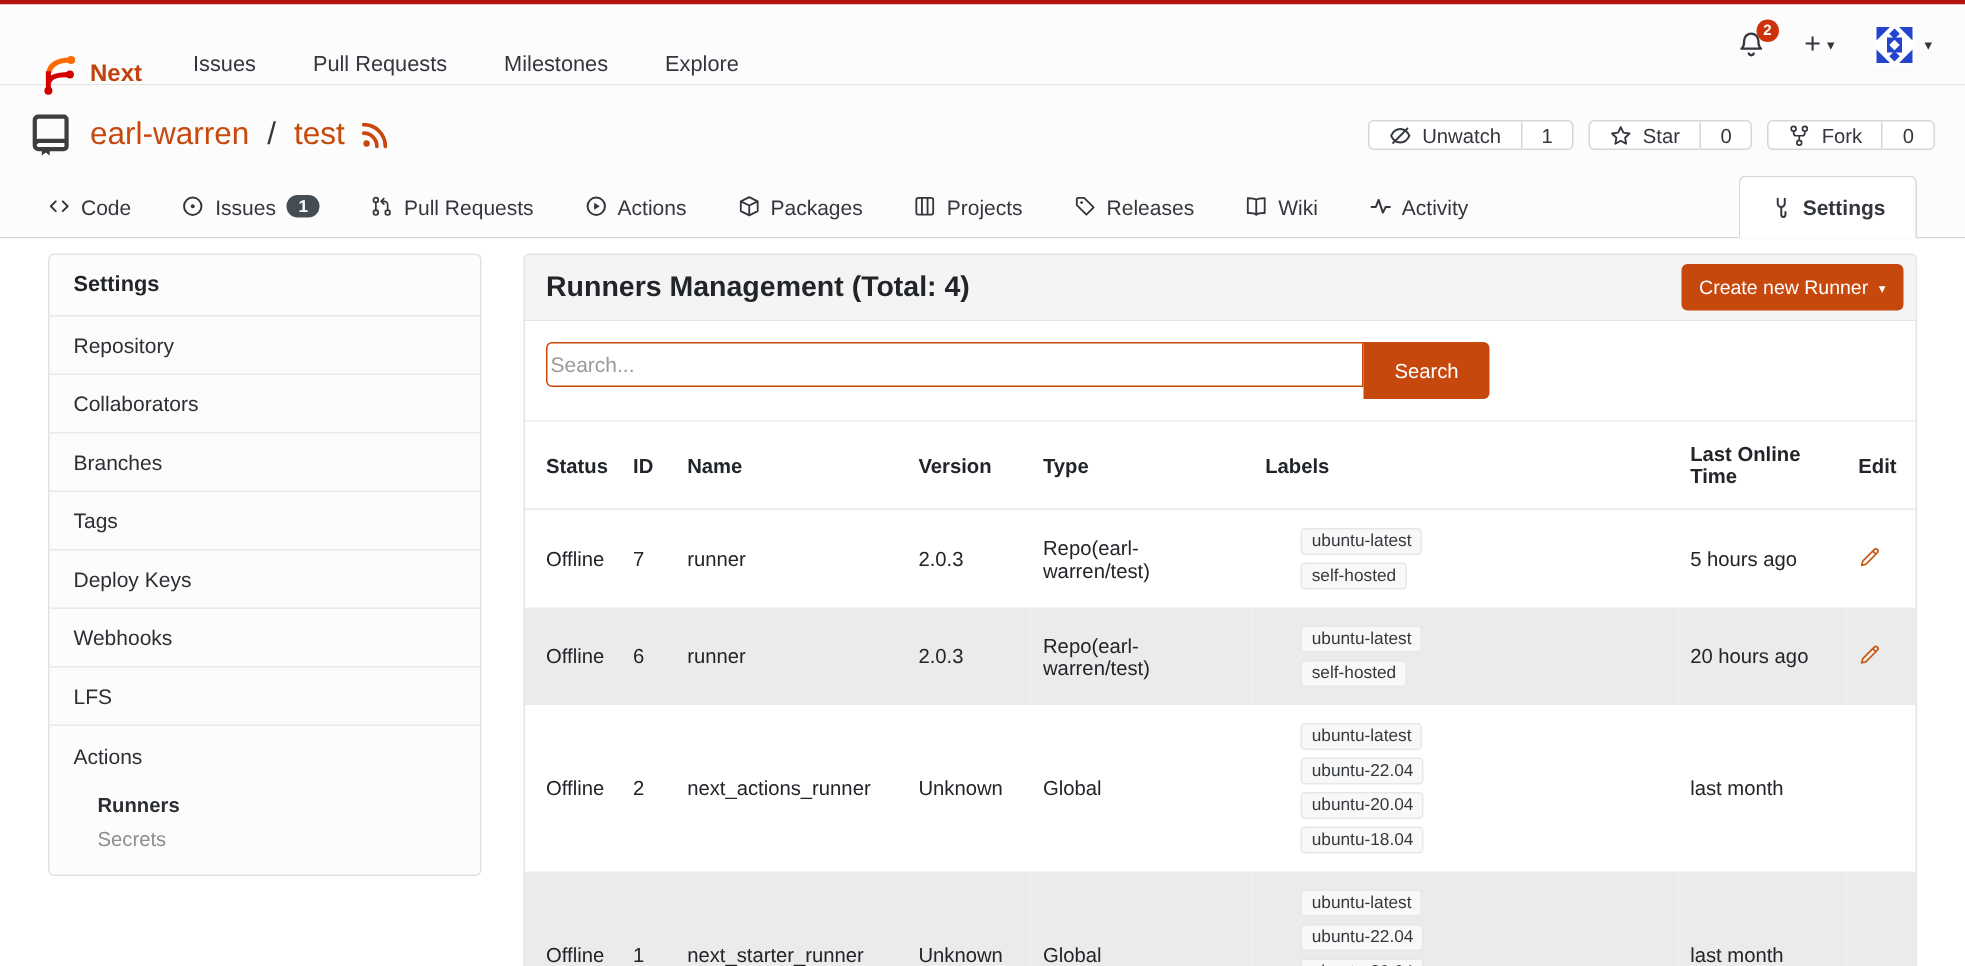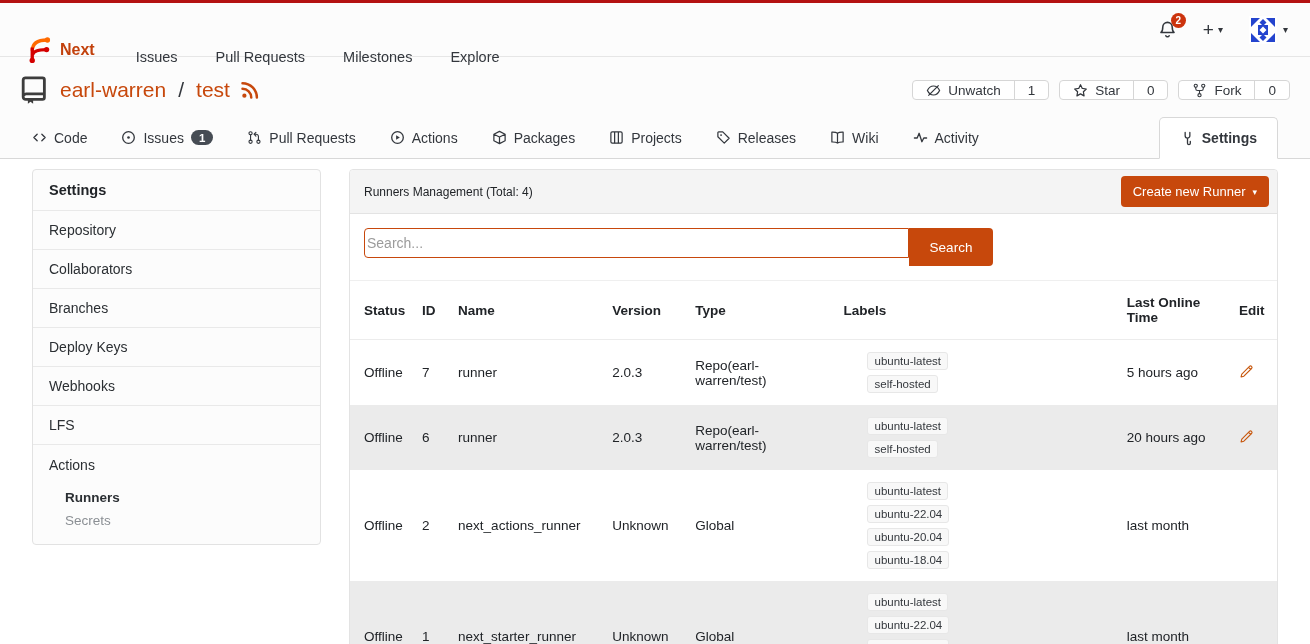--- a/index.html
+++ b/index.html
@@ -5,21 +5,21 @@
   * { margin:0; padding:0; box-sizing:border-box; }
   html,body { width:1310px; height:644px; overflow:hidden; }
   body { font-family:"Liberation Sans", sans-serif; background:#fff; color:#212428; font-size:14px; }
   a { text-decoration:none; color:inherit; cursor:pointer; }
 
   .top-red { height:3px; background:#b41111; }
 
   
   .navbar { height:54px; background:#fcfcfc; border-bottom:1px solid #e6e6e6;
             display:flex; align-items:center; justify-content:space-between; padding:0 22px; }
-  .nav-left { display:flex; align-items:flex-end; gap:17px;margin-top:40px; }
+  .nav-left { display:flex; align-items:flex-start; gap:10px;margin-top:40px; }
   .brand { display:flex; align-items:center; gap:8px; margin-right:24px; }
   .brand-text { color:#c2410c; font-weight:700; font-size:16px; }
   .nav-links { display:flex; align-items:center; gap:38px; }
   .nav-links a { color:#33373d; font-weight:500; font-size:14.5px; }
   .nav-right { display:flex; align-items:center; gap:26px; }
   .bell-wrap { position:relative; display:inline-flex; }
   .notif-badge { position:absolute; top:-7px; right:-9px; background:#cc330d; color:#fff;
                  font-size:10px; font-weight:700; border-radius:50%; width:15px; height:15px;
                  display:flex; align-items:center; justify-content:center; }
   .plus-wrap { font-size:19px; color:#33373d; display:inline-flex; align-items:center; gap:4px; }
@@ -54,21 +54,21 @@
   .side-item { display:block; padding:11px 16px; border-top:1px solid #e9e9e9; font-size:14px; color:#2b2f33; }
   .side-group { border-top:1px solid #e9e9e9; padding:10px 0 12px; }
   .side-group-label { display:block; padding:2px 16px 6px; font-size:14px; color:#2b2f33; }
   .side-sub { display:block; padding:4px 16px 4px 32px; font-size:13.5px; color:#2b2f33; }
   .side-sub.active { font-weight:700;margin-top:7px; }
   .side-sub.muted { color:#8b8f94; }
 
   .panel { flex:1; border:1px solid #e3e3e3; border-radius:4px; background:#fff; }
   .panel-head { background:#f4f4f4; border-bottom:1px solid #e3e3e3; border-radius:4px 4px 0 0;
                 display:flex; align-items:center; justify-content:space-between; padding:6px 8px 6px 14px; min-height:42px; }
-  .panel-head h2 { font-size:12px; font-weight:400; }
+  .panel-head h2 { font-size:19px; font-weight:700; }
   .btn-primary { background:#c7480c; color:#fff; border:none; border-radius:4px; font-family:inherit;
                  font-size:13px; padding:8px 12px; display:inline-flex; align-items:center; gap:7px; cursor:pointer; }
   .btn-primary .caret { color:#fff; font-size:9px; }
 
   .search-row { display:flex; padding:14px; }
   .search-row input { width:545px; height:30px; border:1px solid #c7480c; border-radius:4px 0 0 4px;
                       padding:0 2px; font-size:14px; font-family:inherit; outline:none; color:#212428; }
   .search-row input::placeholder { color:#9b9b9b; }
   .search-btn { border-radius:0 4px 4px 0; width:84px; justify-content:center; font-size:13.5px; height:38px; }
 
@@ -257,20 +257,21 @@
   </a>
 </div>
 
 <div class="content">
 
   <nav class="side-menu">
     <div class="side-header">Settings</div>
     <a class="side-item">Repository</a>
     <a class="side-item">Collaborators</a>
     <a class="side-item">Branches</a>
+    <a class="side-item">Tags</a>
     <a class="side-item">Deploy Keys</a>
     <a class="side-item">Webhooks</a>
     <a class="side-item">LFS</a>
     <div class="side-group">
       <a class="side-group-label">Actions</a>
       <a class="side-sub active">Runners</a>
       <a class="side-sub muted">Secrets</a>
     </div>
   </nav>
 

